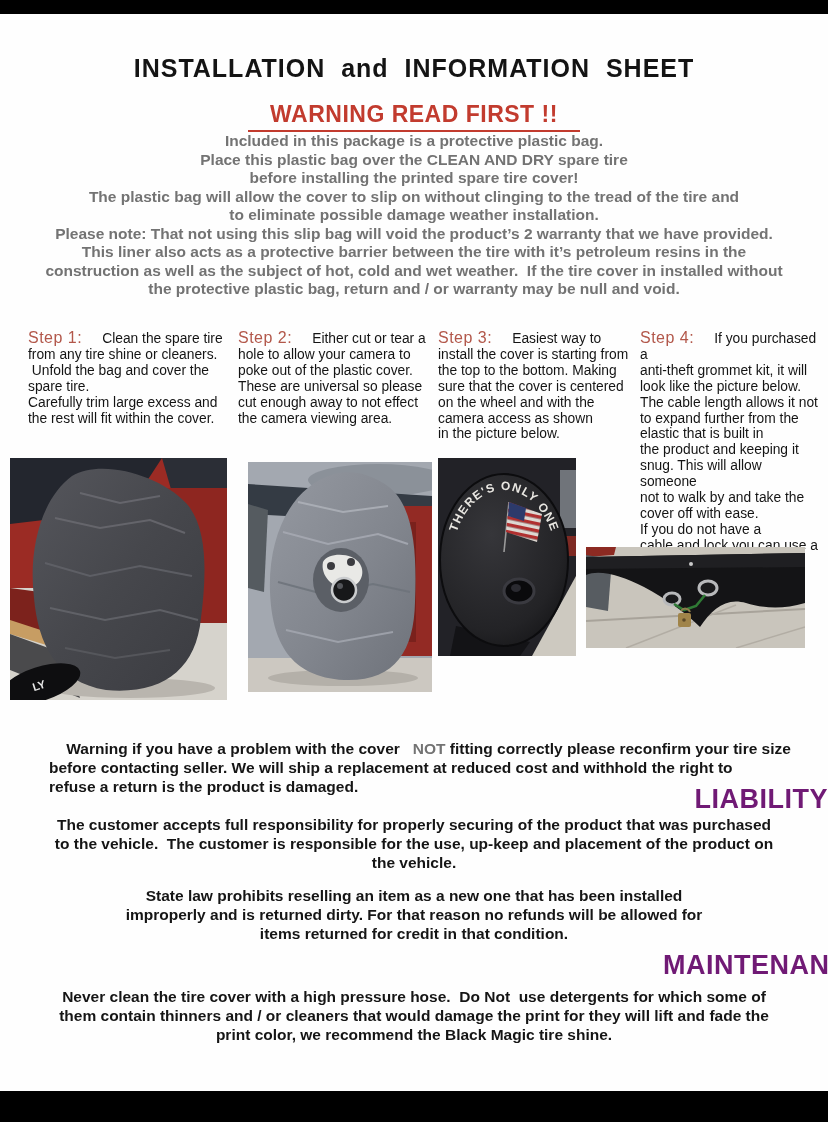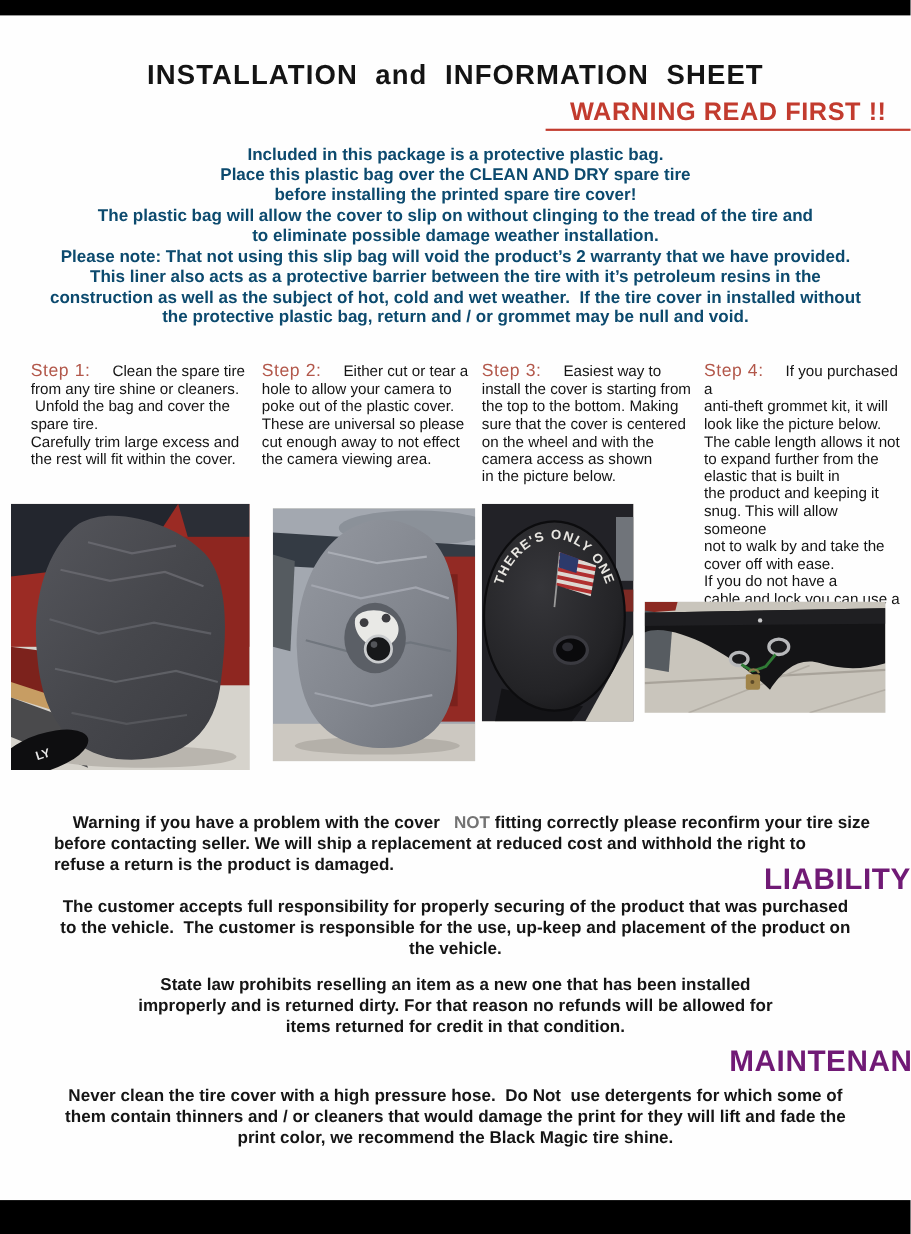--- a/index.html
+++ b/index.html
@@ -9,28 +9,28 @@
   }
   .pre{white-space:pre-wrap;margin-left:16px;}
   .bar{position:absolute;left:0;width:828px;background:#000;}
   .bar.top{top:0;height:14px;}
   .bar.bottom{top:1091px;height:31px;}
 
   .title{
     position:absolute;top:54px;left:0;width:828px;text-align:center;
     font-size:25px;font-weight:700;letter-spacing:1px;color:#141414;white-space:pre-wrap;
   }
-  .warn-wrap{position:absolute;top:88px;left:0;width:828px;text-align:right;}
+  .warn-wrap{position:absolute;top:101px;left:0;width:828px;text-align:center;}
   .warn{
     display:inline-block;font-size:23px;font-weight:700;color:#c23b2e;
     border-bottom:2px solid #c23b2e;padding:0 22px 2px 22px;letter-spacing:0.5px;white-space:pre-wrap;
   }
   .intro{
     position:absolute;top:132px;left:0;width:828px;text-align:center;
-    font-size:15.5px;font-weight:700;line-height:18.5px;color:#0c4a6e;
+    font-size:15.5px;font-weight:700;line-height:18.5px;color:#737373;
   }
   .intro div{white-space:pre-wrap;}
 
   .step{position:absolute;top:330px;font-size:13.8px;line-height:15.9px;color:#141414;}
   .step-label{font-size:16px;color:#b2574a;font-weight:400;letter-spacing:0.5px;padding-right:4px;}
   .s1{left:28px;width:206px;}
   .s2{left:238px;width:200px;}
   .s3{left:438px;width:200px;}
   .s4{left:640px;width:182px;}
 
@@ -76,21 +76,21 @@
 
   <div class="intro">
     <div>Included in this package is a protective plastic bag.</div>
     <div>Place this plastic bag over the CLEAN AND DRY spare tire</div>
     <div>before installing the printed spare tire cover!</div>
     <div>The plastic bag will allow the cover to slip on without clinging to the tread of the tire and</div>
     <div>to eliminate possible damage weather installation.</div>
     <div>Please note: That not using this slip bag will void the product’s 2 warranty that we have provided.</div>
     <div>This liner also acts as a protective barrier between the tire with it’s petroleum resins in the</div>
     <div>construction as well as the subject of hot, cold and wet weather.  If the tire cover in installed without</div>
-    <div>the protective plastic bag, return and / or grommet may be null and void.</div>
+    <div>the protective plastic bag, return and / or warranty may be null and void.</div>
   </div>
 
   <div class="step s1">
     <span class="step-label">Step 1:</span><span class="pre">Clean the spare tire
 from any tire shine or cleaners.
  Unfold the bag and cover the
 spare tire.
 Carefully trim large excess and
 the rest will fit within the cover.</span>
   </div>

